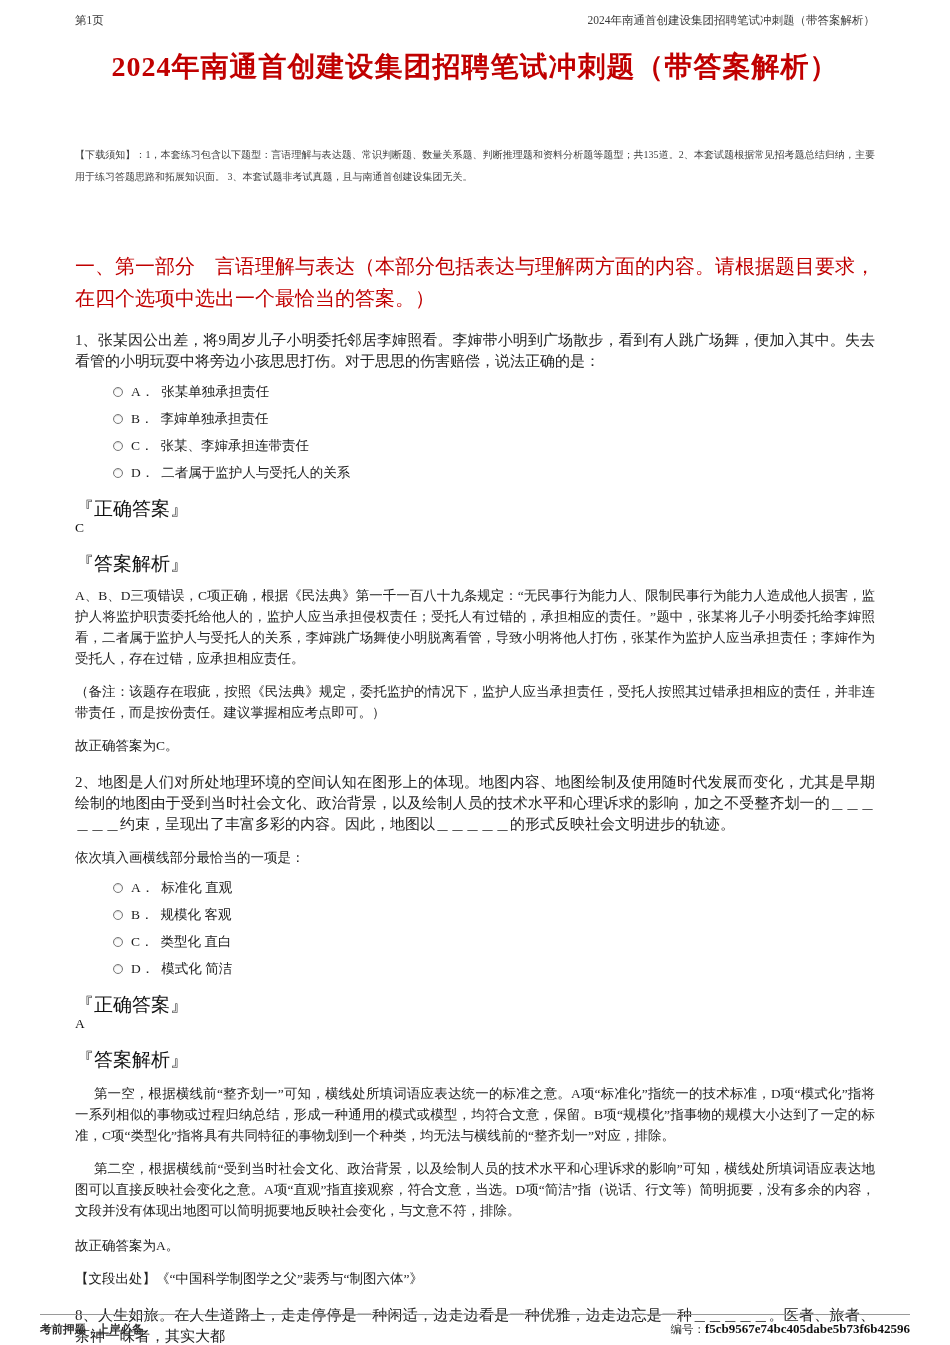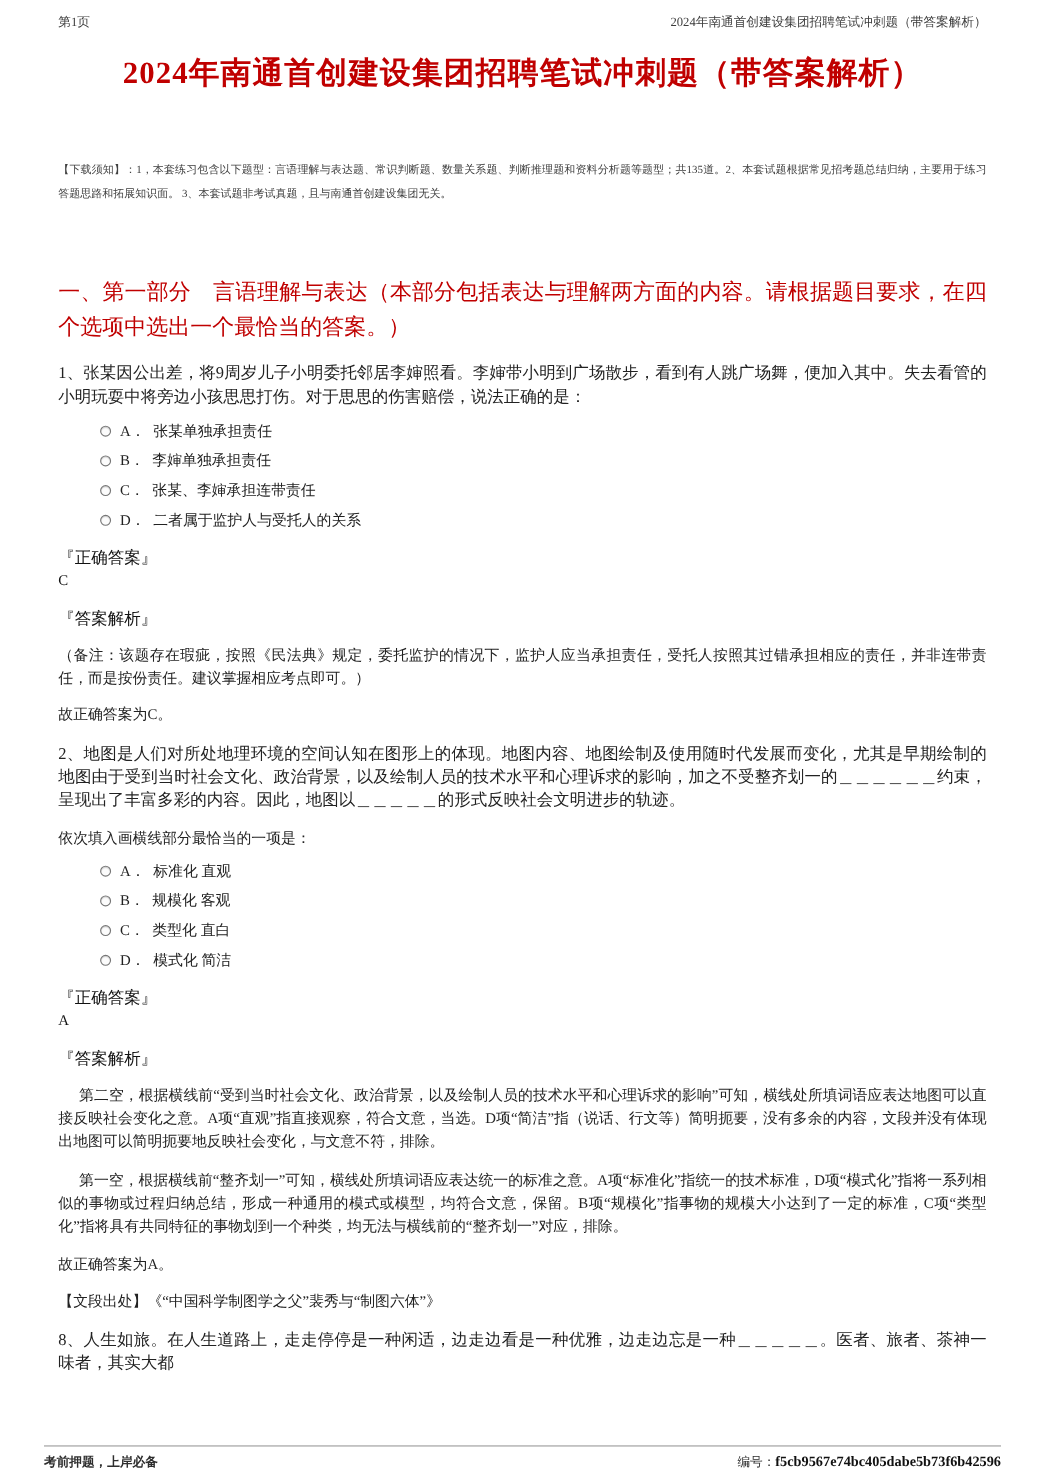--- a/index.html
+++ b/index.html
@@ -4,21 +4,21 @@
 <style>
   * { box-sizing: border-box; }
   html, body { margin: 0; padding: 0; background: #ffffff; }
   .page {
     position: relative;
     width: 950px;
     height: 1345px;
     margin: 0 auto;
     background: #ffffff;
     overflow: hidden;
-    padding: 0 53px;
+    padding: 0 75px;
     font-family: "Liberation Serif", "DejaVu Serif", serif;
     color: #1d1d1d;
   }
   .pg-header {
     display: flex;
     justify-content: space-between;
     align-items: baseline;
     padding-top: 13px;
     font-size: 11.5px;
     color: #3c3c3c;
@@ -67,21 +67,21 @@
     height: 10px;
     border: 1px solid #767676;
     border-radius: 50%;
     margin-right: 8px;
     background: #fcfcfc;
     box-shadow: inset 0 1px 1px rgba(0,0,0,0.18);
     flex: 0 0 auto;
   }
   .opt-key { margin-right: 7px; }
   .ans-label {
-    font-size: 15px;
+    font-size: 19px;
     line-height: 19px;
     margin-top: 17px;
     color: #111111;
   }
   .ans-value {
     font-size: 13.5px;
     line-height: 19px;
     color: #111111;
   }
   .para {
@@ -149,20 +149,21 @@
         <span class="radio"></span>
         <span class="opt-key">D．</span>
         <span class="opt-text">二者属于监护人与受托人的关系</span>
       </div>
     </div>
 
     <div class="ans-label">『正确答案』</div>
     <div class="ans-value">C</div>
     <div class="ans-label">『答案解析』</div>
 
+    <p class="para">A、B、D三项错误，C项正确，根据《民法典》第一千一百八十九条规定：“无民事行为能力人、限制民事行为能力人造成他人损害，监护人将监护职责委托给他人的，监护人应当承担侵权责任；受托人有过错的，承担相应的责任。”题中，张某将儿子小明委托给李婶照看，二者属于监护人与受托人的关系，李婶跳广场舞使小明脱离看管，导致小明将他人打伤，张某作为监护人应当承担责任；李婶作为受托人，存在过错，应承担相应责任。</p>
     <p class="para">（备注：该题存在瑕疵，按照《民法典》规定，委托监护的情况下，监护人应当承担责任，受托人按照其过错承担相应的责任，并非连带责任，而是按份责任。建议掌握相应考点即可。）</p>
     <p class="para">故正确答案为C。</p>
   </section>
 
   <section class="q-block">
     <p class="stem">2、地图是人们对所处地理环境的空间认知在图形上的体现。地图内容、地图绘制及使用随时代发展而变化，尤其是早期绘制的地图由于受到当时社会文化、政治背景，以及绘制人员的技术水平和心理诉求的影响，加之不受整齐划一的＿＿＿＿＿＿约束，呈现出了丰富多彩的内容。因此，地图以＿＿＿＿＿的形式反映社会文明进步的轨迹。</p>
     <p class="para">依次填入画横线部分最恰当的一项是：</p>
 
     <div class="options">
       <div class="option">
@@ -184,22 +185,22 @@
         <span class="radio"></span>
         <span class="opt-key">D．</span>
         <span class="opt-text">模式化 简洁</span>
       </div>
     </div>
 
     <div class="ans-label">『正确答案』</div>
     <div class="ans-value">A</div>
     <div class="ans-label">『答案解析』</div>
 
+    <p class="para tight indent">第一空，根据横线前“整齐划一”可知，横线处所填词语应表达统一的标准之意。A项“标准化”指统一的技术标准，D项“模式化”指将一系列相似的事物或过程归纳总结，形成一种通用的模式或模型，均符合文意，保留。B项“规模化”指事物的规模大小达到了一定的标准，C项“类型化”指将具有共同特征的事物划到一个种类，均无法与横线前的“整齐划一”对应，排除。</p>
     <p class="para indent">第二空，根据横线前“受到当时社会文化、政治背景，以及绘制人员的技术水平和心理诉求的影响”可知，横线处所填词语应表达地图可以直接反映社会变化之意。A项“直观”指直接观察，符合文意，当选。D项“简洁”指（说话、行文等）简明扼要，没有多余的内容，文段并没有体现出地图可以简明扼要地反映社会变化，与文意不符，排除。</p>
-    <p class="para tight indent">第一空，根据横线前“整齐划一”可知，横线处所填词语应表达统一的标准之意。A项“标准化”指统一的技术标准，D项“模式化”指将一系列相似的事物或过程归纳总结，形成一种通用的模式或模型，均符合文意，保留。B项“规模化”指事物的规模大小达到了一定的标准，C项“类型化”指将具有共同特征的事物划到一个种类，均无法与横线前的“整齐划一”对应，排除。</p>
     <p class="para tight">故正确答案为A。</p>
     <p class="para">【文段出处】《“中国科学制图学之父”裴秀与“制图六体”》</p>
   </section>
 
   <section class="q-block">
     <p class="stem">8、人生如旅。在人生道路上，走走停停是一种闲适，边走边看是一种优雅，边走边忘是一种＿＿＿＿＿。医者、旅者、茶神一味者，其实大都</p>
   </section>
 
   <div class="pg-footer">
     <span class="left">考前押题，上岸必备</span>

